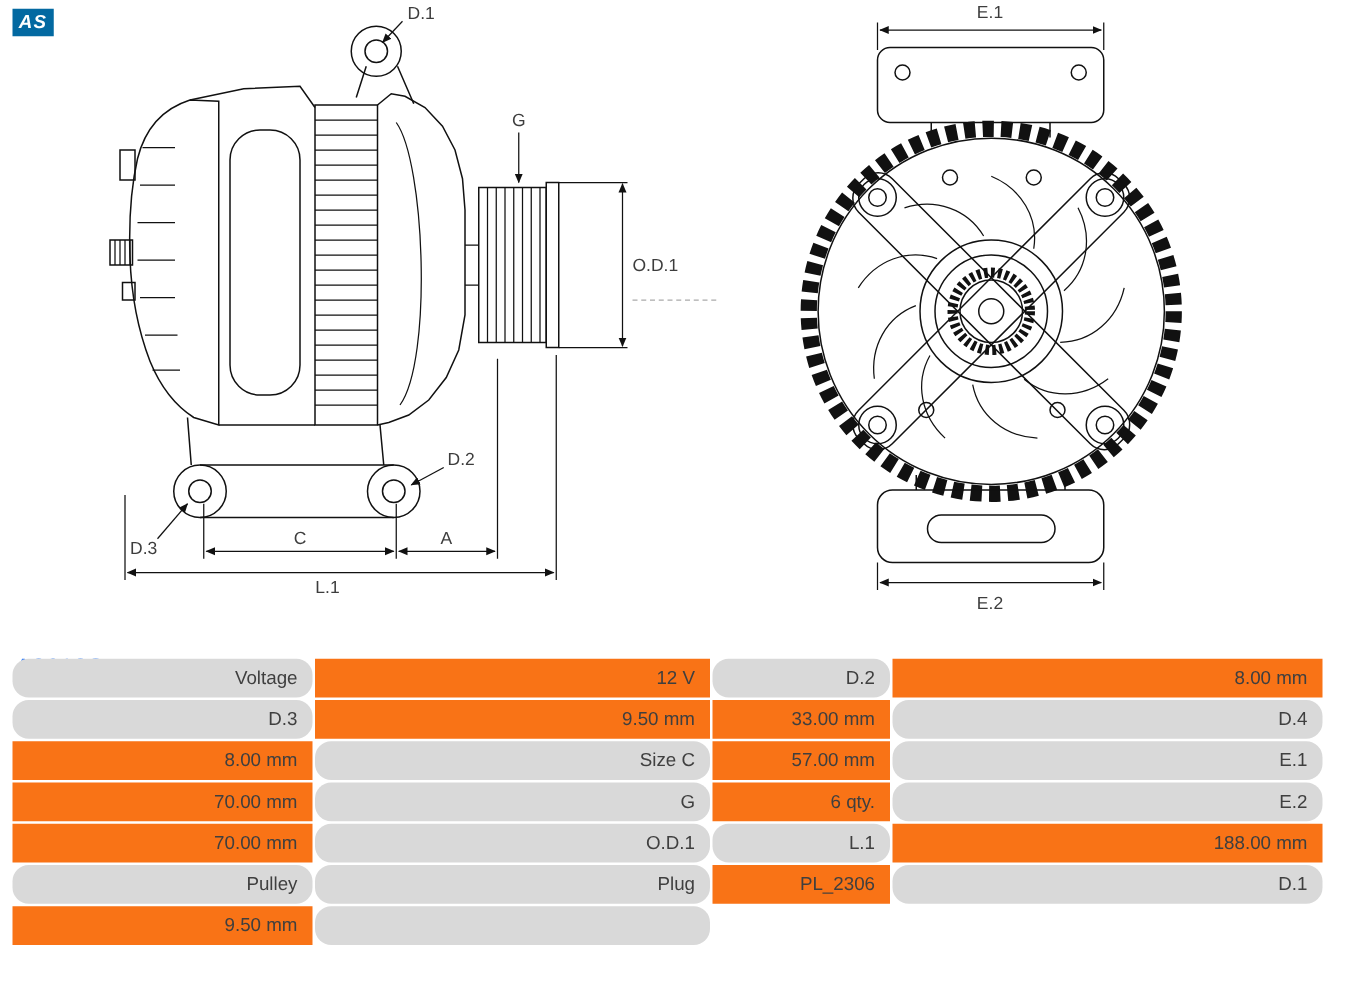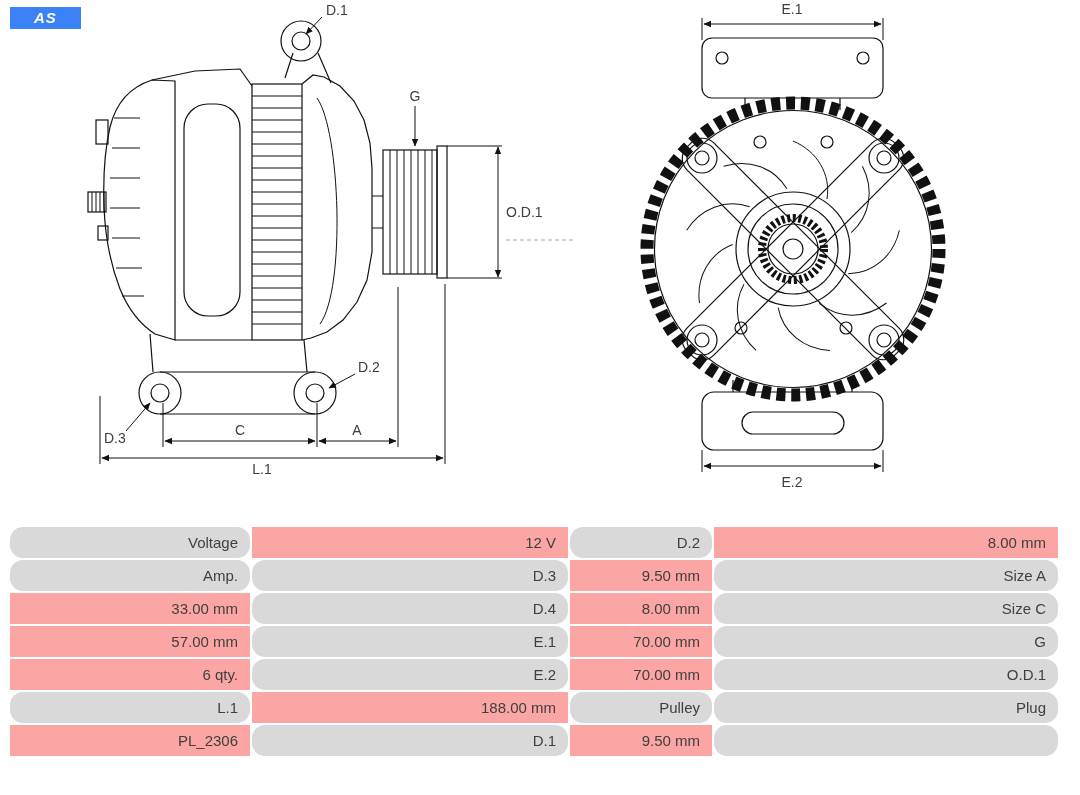--- a/index.html
+++ b/index.html
@@ -2,22 +2,22 @@
 <html><head>
 <meta charset="utf-8">
 <style>
   html,body { margin:0; padding:0; }
   body {
     width:1080px; height:795px; background:#ffffff; position:relative;
     font-family:"Liberation Sans", sans-serif; overflow:hidden;
   }
   .logo {
     position:absolute; top:7px; left:10px;
-    background:#3b82f6; color:#fff; font-weight:bold; font-style:italic;
-    font-size:15px; line-height:20px; padding:1px 24px; letter-spacing:1px;
+    background:#0369a1; color:#fff; font-weight:bold; font-style:italic;
+    font-size:15px; line-height:20px; padding:1px 5px; letter-spacing:1px;
   }
   .diagram-wrap { position:absolute; top:0; left:0; width:1080px; height:498px; }
   svg { display:block; }
   svg text { font-family:"Liberation Sans", sans-serif; font-size:14px; fill:#3d3d3d; }
   .part-number {
     position:absolute; top:524px; left:12px;
     color:#3b82f6; font-size:20px; line-height:22px;
   }
   .spec-table {
     position:absolute; top:527px; left:10px;
@@ -26,21 +26,21 @@
     grid-auto-rows:31px;
     gap:2px;
     width:1048px;
   }
   .cell {
     display:flex; align-items:center; justify-content:flex-end;
     padding-right:12px; box-sizing:border-box;
     font-size:15px; color:#3f3f3f; overflow:hidden; white-space:nowrap;
   }
   .lbl { background:#d9d9d9;border-radius:13px; }
-  .val { background:#fca5a5; }
+  .val { background:#f97316; }
   .val.empty { background:#ffffff; }
 </style>
 </head>
 <body>
 
 <div class="logo">AS</div>
 
 <div class="diagram-wrap">
 <svg width="1080" height="498" viewBox="0 0 1080 498">
   <defs>
@@ -176,25 +176,23 @@
 </div>
 
 <div class="part-number">A3613S</div>
 
 <div class="spec-table">
   <div class="cell lbl">Voltage</div>
   <div class="cell val">12 V</div>
   <div class="cell lbl">D.2</div>
   <div class="cell val">8.00 mm</div>
 
-  <div class="cell lbl">Amp.</div>
   <div class="cell lbl">D.3</div>
   <div class="cell val">9.50 mm</div>
 
-  <div class="cell lbl">Size A</div>
   <div class="cell val">33.00 mm</div>
   <div class="cell lbl">D.4</div>
   <div class="cell val">8.00 mm</div>
 
   <div class="cell lbl">Size C</div>
   <div class="cell val">57.00 mm</div>
   <div class="cell lbl">E.1</div>
   <div class="cell val">70.00 mm</div>
 
   <div class="cell lbl">G</div>

